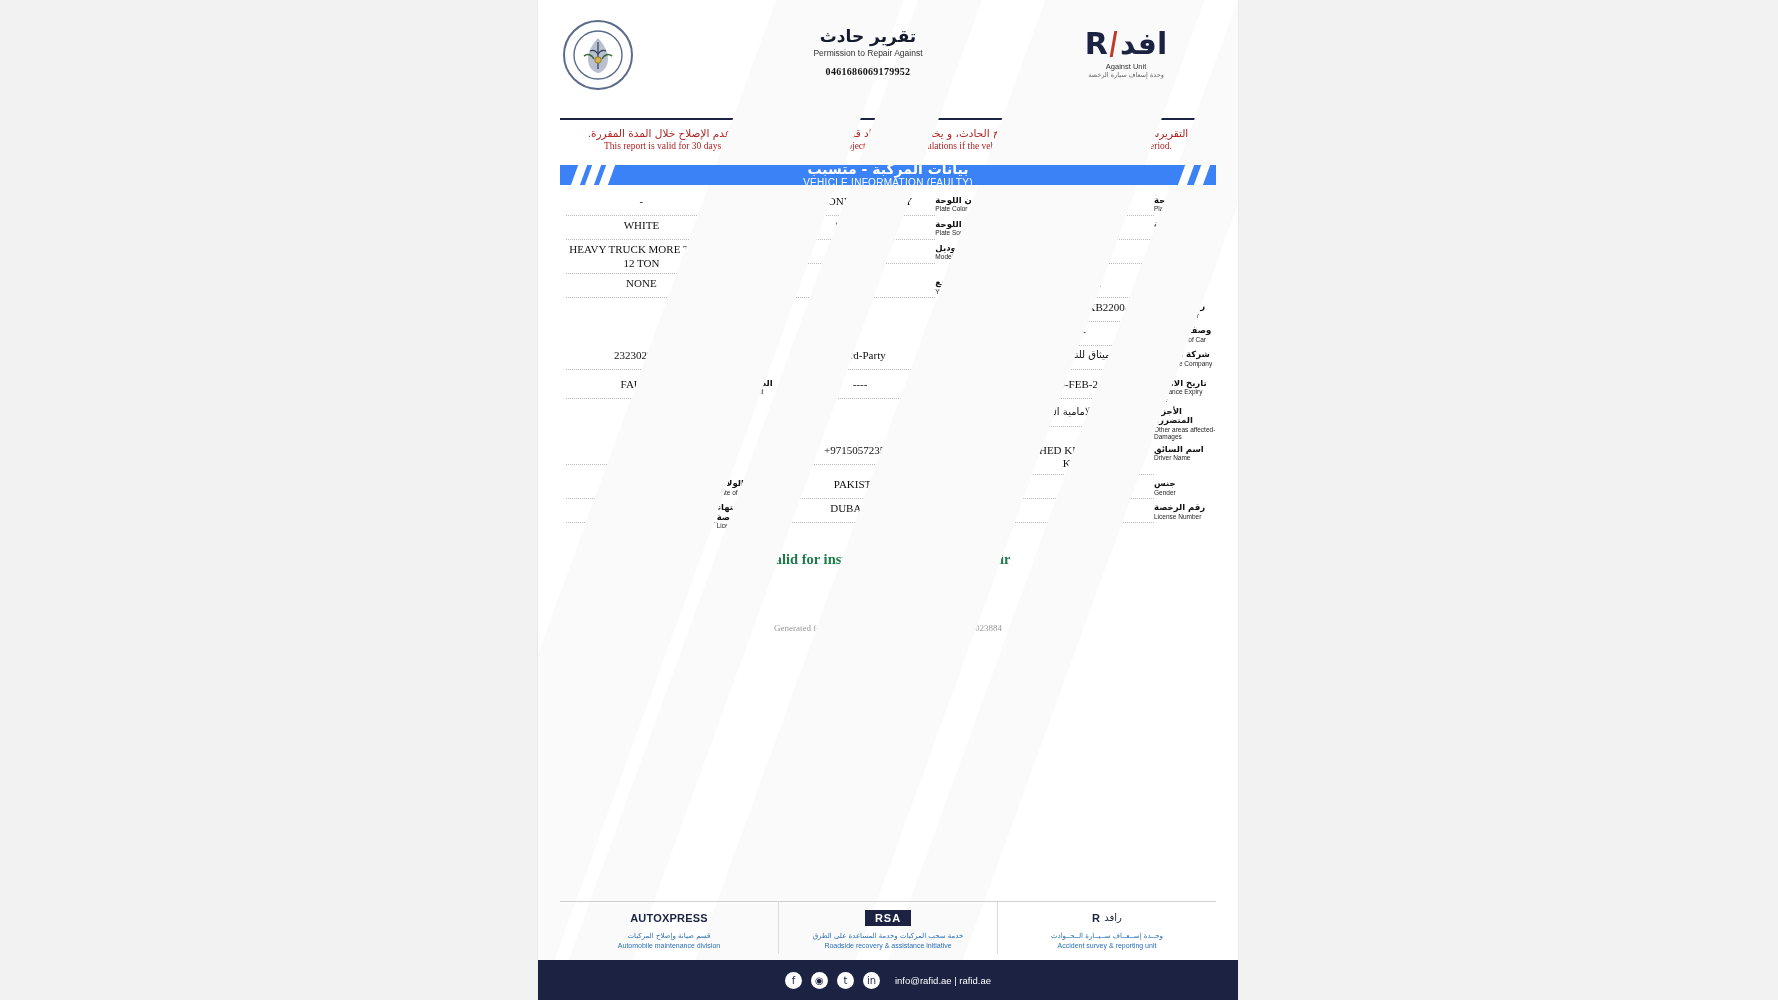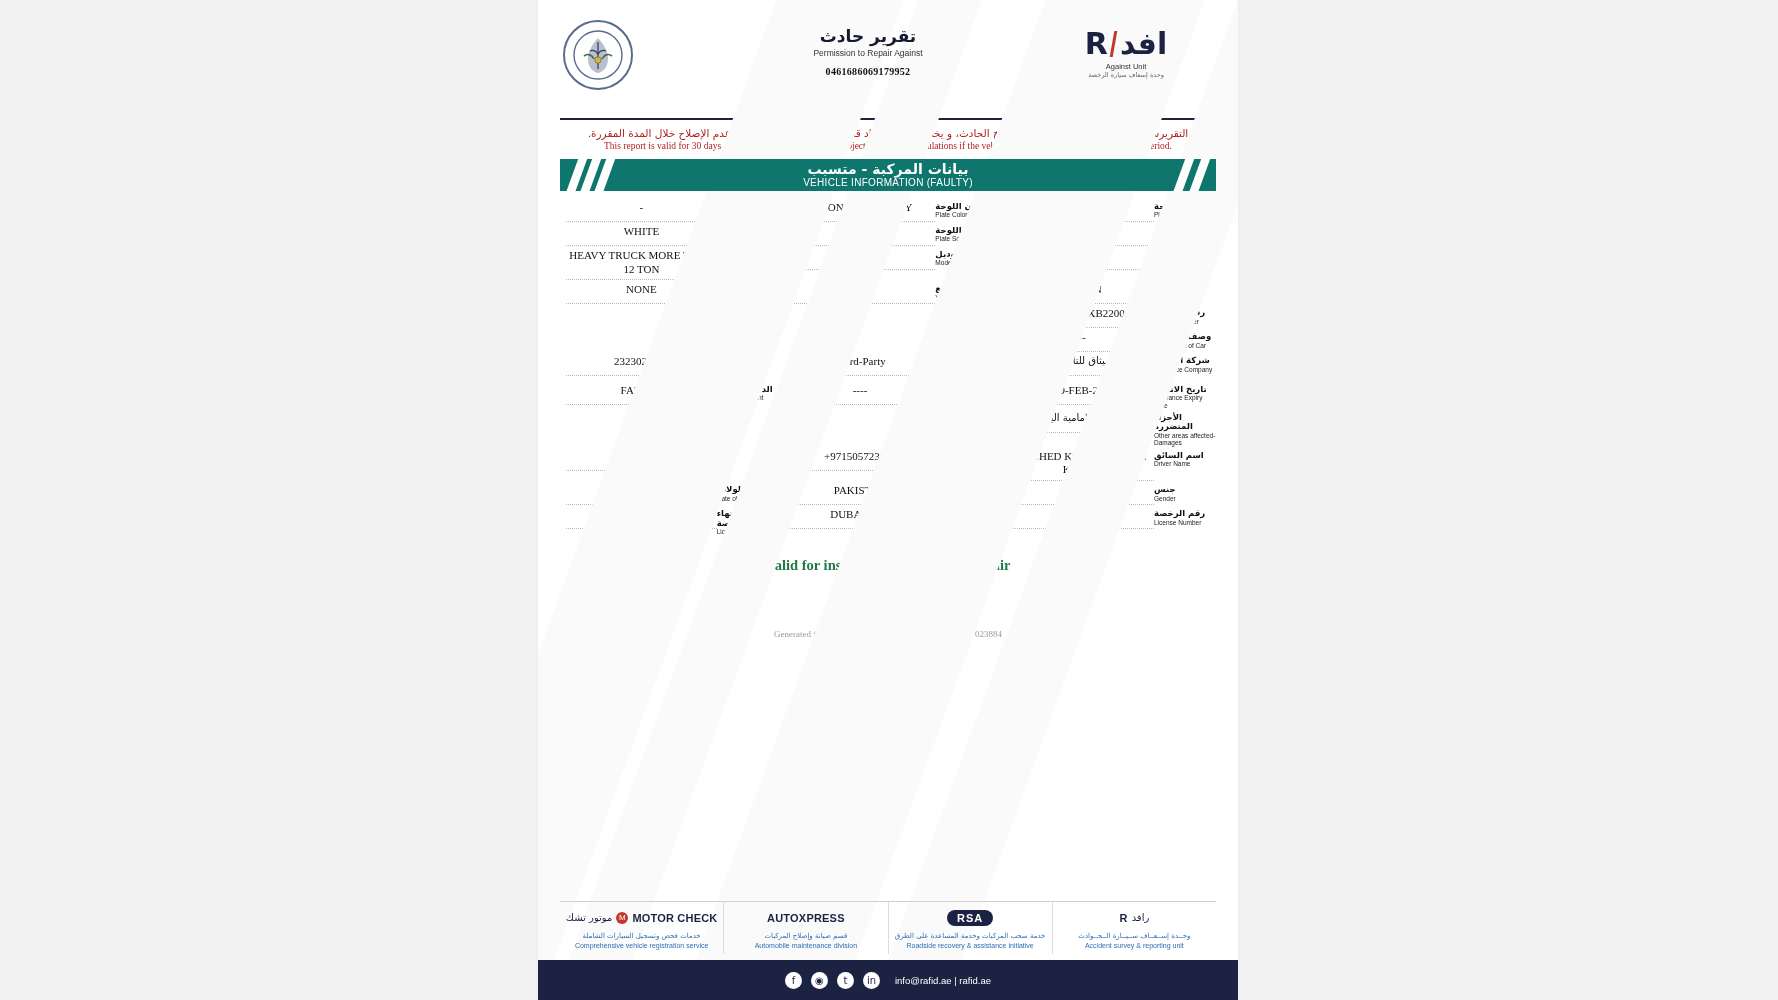--- a/index.html
+++ b/index.html
@@ -51,21 +51,21 @@
 
   .rule{height:2px;background:#1b2242;margin:0 22px;}
 
   
   .notice{padding:6px 30px 2px 30px;text-align:center;color:#b22222;line-height:1.35;}
   .notice .ar{font-size:10.5px;font-family:"DejaVu Sans",sans-serif;direction:rtl;}
   .notice .en{font-size:9.5px;font-family:"Liberation Serif",serif;}
 
   
   .banner{
-    position:relative;margin:4px 22px 0 22px;height:32px;background:#0f766e;
+    position:relative;margin:10px 22px 0 22px;height:20px;background:#3b82f6;
     display:flex;align-items:center;justify-content:center;overflow:hidden;
   }
   .banner .slash{position:absolute;top:-6px;width:9px;height:46px;background:#fff;transform:skewX(-20deg);}
   .banner .s1{left:12px;} .banner .s2{left:26px;} .banner .s3{left:40px;}
   .banner .s4{right:12px;} .banner .s5{right:28px;}
   .banner-text{text-align:center;color:#fff;}
   .banner-ar{font-size:14px;font-weight:bold;font-family:"DejaVu Sans",sans-serif;direction:rtl;line-height:1.1;}
   .banner-en{font-size:10px;font-family:"Liberation Sans",sans-serif;letter-spacing:.3px;}
 
   
@@ -96,21 +96,21 @@
   .footer{position:absolute;left:0;right:0;bottom:0;}
   .foot-top{border-top:1px solid #cfcfcf;margin:0 22px;display:flex;}
   .fcol{flex:1;text-align:center;padding:6px 2px 4px 2px;border-right:1px solid #dcdcdc;}
   .fcol:last-child{border-right:none;}
   .flogo{height:20px;display:flex;align-items:center;justify-content:center;gap:4px;margin-bottom:4px;}
   .flogo .tx{font-size:11px;font-weight:bold;color:#1b2242;font-family:"Liberation Sans",sans-serif;letter-spacing:.2px;}
   .flogo .tx-ar{font-size:10px;color:#1b2242;font-family:"DejaVu Sans",sans-serif;}
   .dot{width:12px;height:12px;border-radius:50%;background:#c0392b;color:#fff;font-size:8px;display:flex;align-items:center;justify-content:center;font-family:"Liberation Sans",sans-serif;}
   .fcap-ar{font-size:7px;color:#2b6fb5;font-family:"DejaVu Sans",sans-serif;direction:rtl;line-height:1.3;}
   .fcap-en{font-size:7px;color:#2b6fb5;font-family:"Liberation Sans",sans-serif;line-height:1.3;}
-  .rsa{background:#1b2242;color:#fff;font-size:11px;font-weight:bold;padding:2px 10px;font-family:"Liberation Sans",sans-serif;letter-spacing:1px;border-radius:8px;}
+  .rsa{background:#1b2242;color:#fff;font-size:11px;font-weight:bold;padding:2px 10px;font-family:"Liberation Sans",sans-serif;letter-spacing:1px;}
   .foot-bar{
     background:#1b2242;height:40px;display:flex;align-items:center;justify-content:center;gap:9px;margin-top:6px;
   }
   .sico{width:17px;height:17px;border-radius:50%;background:#fff;color:#1b2242;display:flex;align-items:center;justify-content:center;font-size:10px;font-family:"DejaVu Sans",sans-serif;}
   .foot-mail{color:#fff;font-size:9.5px;font-family:"Liberation Sans",sans-serif;margin-left:6px;}
 </style>
 </head>
 <body>
 
 <div class="page">
@@ -450,29 +450,20 @@
   <div class="valid">
     <div class="valid-en">Valid for insurance processing &amp; repair</div>
     <div class="valid-ar">صالح للتأمين والتصليح</div>
   </div>
   <div class="genfor">Generated for: NON-FAULTY | Reference #: 15168607023884</div>
 
   <div class="footer">
     <div class="foot-top">
       <div class="fcol">
         <div class="flogo">
-          <span class="tx-ar">موتور تشك</span>
-          <span class="dot">M</span>
-          <span class="tx">MOTOR CHECK</span>
-        </div>
-        <div class="fcap-ar">خدمات فحص وتسجيل السيارات الشاملة</div>
-        <div class="fcap-en">Comprehensive vehicle registration service</div>
-      </div>
-      <div class="fcol">
-        <div class="flogo">
             <span class="tx">AUTOXPRESS</span>
           </div>
         <div class="fcap-ar">قسم صيانة وإصلاح المركبات</div>
         <div class="fcap-en">Automobile maintenance division</div>
       </div>
       <div class="fcol">
         <div class="flogo">
             <span class="rsa">RSA</span>
           </div>
         <div class="fcap-ar">خدمة سحب المركبات وخدمة المساعدة على الطرق</div>

